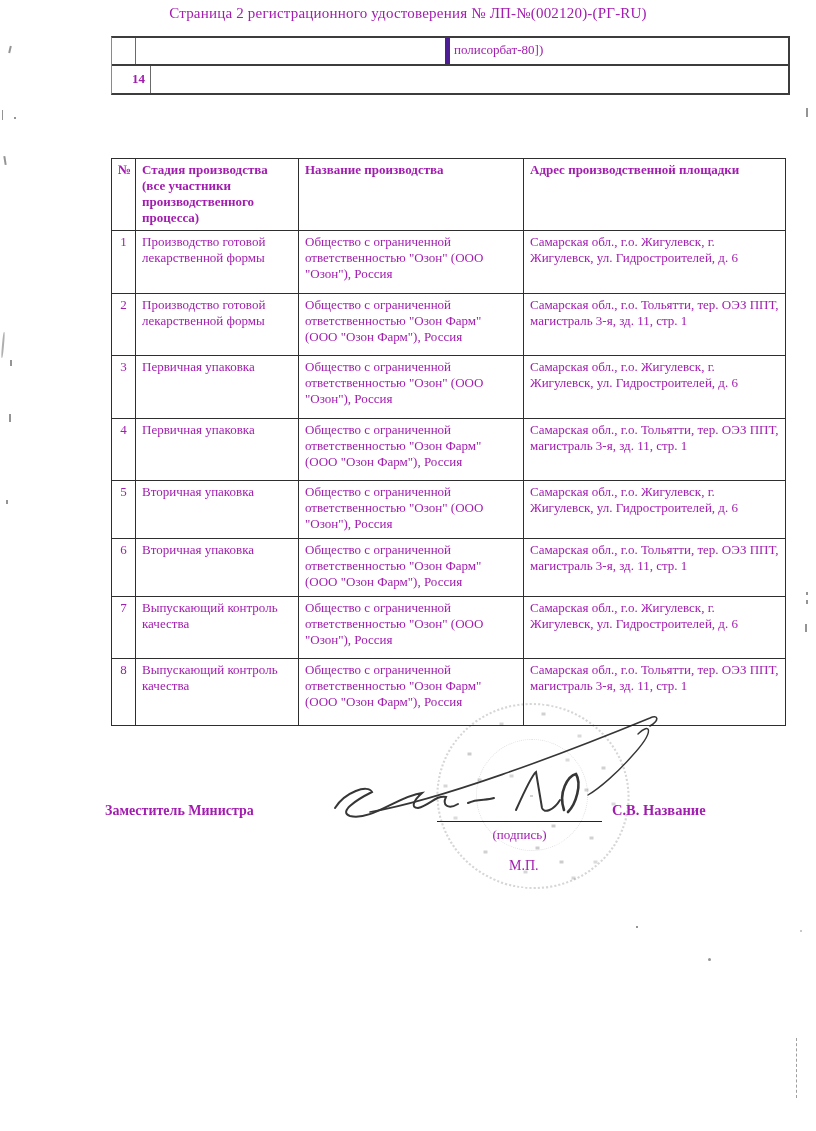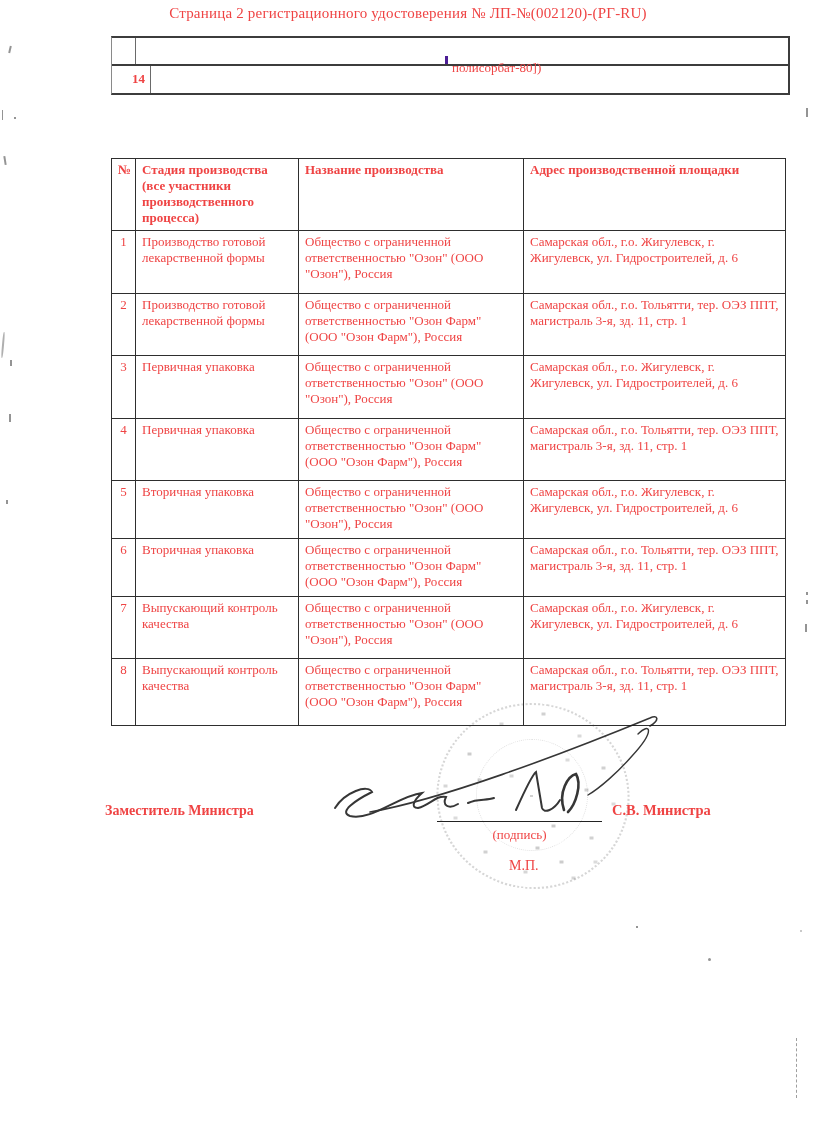--- a/index.html
+++ b/index.html
@@ -1,39 +1,39 @@
 <!DOCTYPE html>
 <html><head>
 <meta charset="utf-8">
 <style>
   html,body { margin:0; padding:0; background:#e8e8e8; }
   .doc {
     position:relative; width:816px; height:1131px; margin:0 auto;
     background:#ffffff; overflow:hidden;
     font-family:"Liberation Serif","DejaVu Serif",serif;
-    color:#ef4444;
+    color:#a21caf;
   }
   
   .title {
     position:absolute; top:5px; left:0; width:100%;
     text-align:center; font-size:15px; letter-spacing:.2px;
   }
   
   .frag {
     position:absolute; left:111px; top:36px; width:676px;
     border-top:2px solid #3c3c3c; border-bottom:2px solid #3c3c3c;
     border-left:1px solid #8a8a8a; border-right:2px solid #3c3c3c;
     font-size:13px;
   }
   .frag-row { display:flex; }
   .frag-rowA { height:26px; border-bottom:2px solid #3c3c3c; }
   .frag-rowB { height:27px;margin-left:15px; }
   .frag-num  { width:23px; border-right:1px solid #6a6a6a; text-align:center; line-height:26px; font-weight:bold; }
   .frag-mid  { width:303px; padding-left:6px; line-height:26px; font-weight:bold; }
-  .frag-tailcell { flex:1; border-left:3px solid #4c1d95; padding-left:4px; line-height:24px;margin-top:18px; }
+  .frag-tailcell { flex:1; border-left:5px solid #4c1d95; padding-left:4px; line-height:24px; }
   .frag-valcell  { flex:1; border-left:1px dotted #9a9a9a; text-align:center; line-height:26px; }
   
   .info {
     position:absolute; left:118px; top:112px; width:672px;
     text-align:center; font-size:13.5px; line-height:1.33;
   }
   
   table.mt {
     position:absolute; left:111px; top:158px; width:674px;
     border-collapse:collapse; table-layout:fixed; font-size:13px;
@@ -174,21 +174,21 @@
       <path d="M148,103 C158,98 166,101 174,98"></path>
       <path d="M196,110 C205,90 212,75 216,72 L222,108 C224,114 234,110 240,100"></path>
       <path d="M244,110 C238,92 248,76 256,74 C262,84 256,104 248,112" stroke-width="2.6"></path>
       <path d="M50,112 C120,100 240,55 330,18 C338,14 340,20 330,26" stroke-width="1.6"></path>
       <path d="M318,34 C330,22 336,30 312,56 C298,72 280,88 268,95" stroke-width="1.4"></path>
     </g>
   </svg>
 
   <div class="sig-title">Заместитель Министра</div>
   <div class="sig-line"></div>
-  <div class="sig-name">С.В. Министра</div>
+  <div class="sig-name">С.В. Название</div>
   <div class="sig-caption">(подпись)</div>
   <div class="sig-mp">М.П.</div>
 
   <div class="art" style="left:9px;top:46px;width:2px;height:7px;transform:rotate(14deg)"></div>
   <div class="art" style="left:2px;top:110px;width:1px;height:10px"></div>
   <div class="art" style="left:14px;top:117px;width:2px;height:2px"></div>
   <div class="art" style="left:4px;top:156px;width:2px;height:9px;transform:rotate(-9deg)"></div>
   <div class="art" style="left:2px;top:332px;width:2px;height:26px;transform:rotate(5deg);border-radius:40%;opacity:.75"></div>
   <div class="art" style="left:10px;top:360px;width:2px;height:6px"></div>
   <div class="art" style="left:9px;top:414px;width:2px;height:8px"></div>

